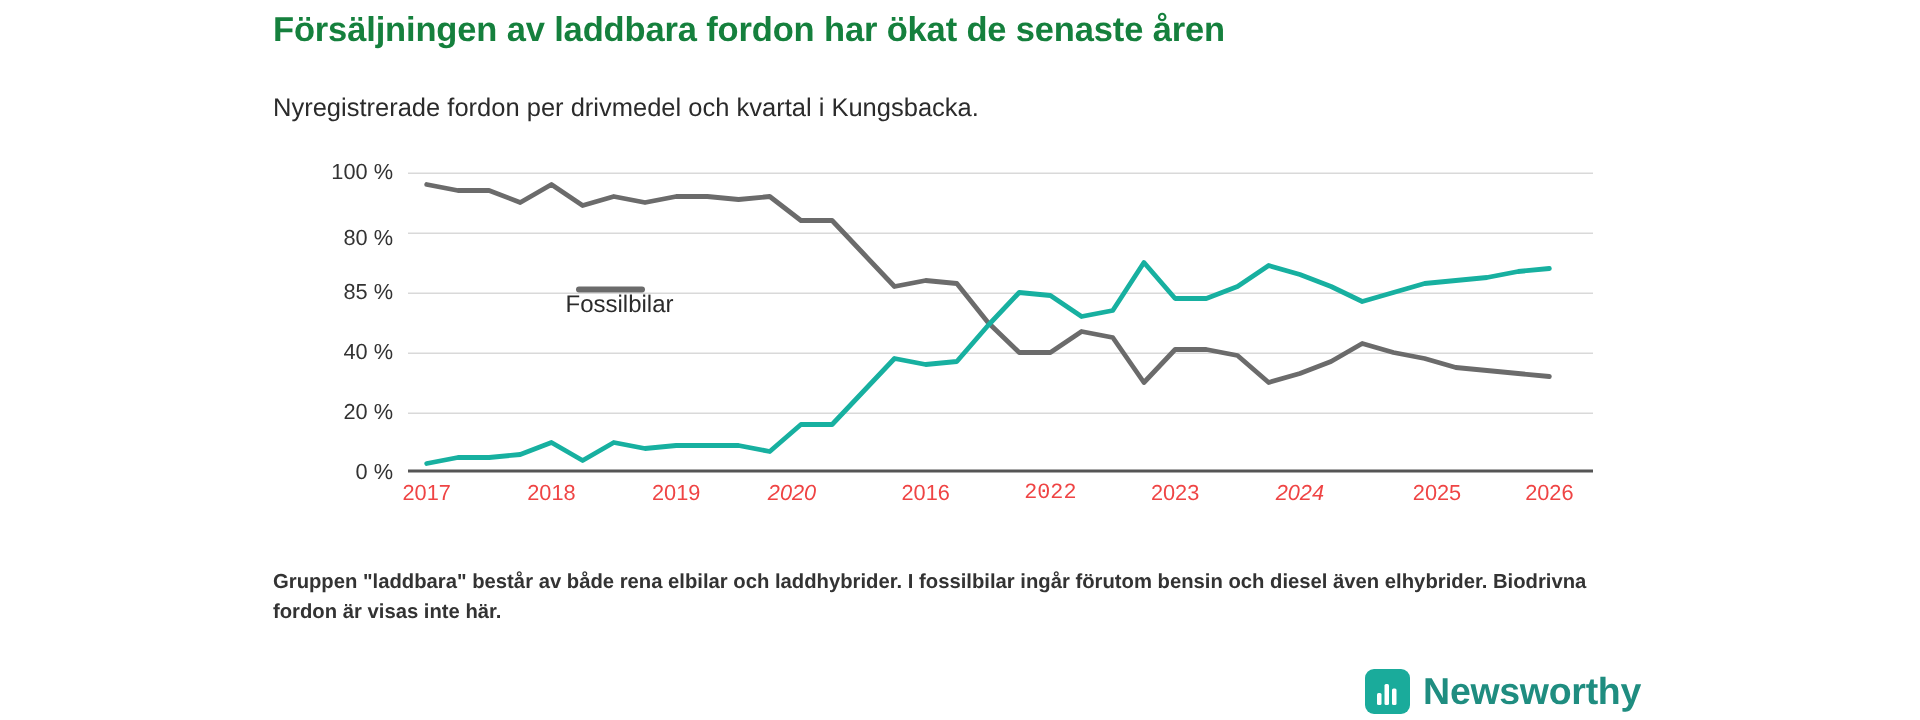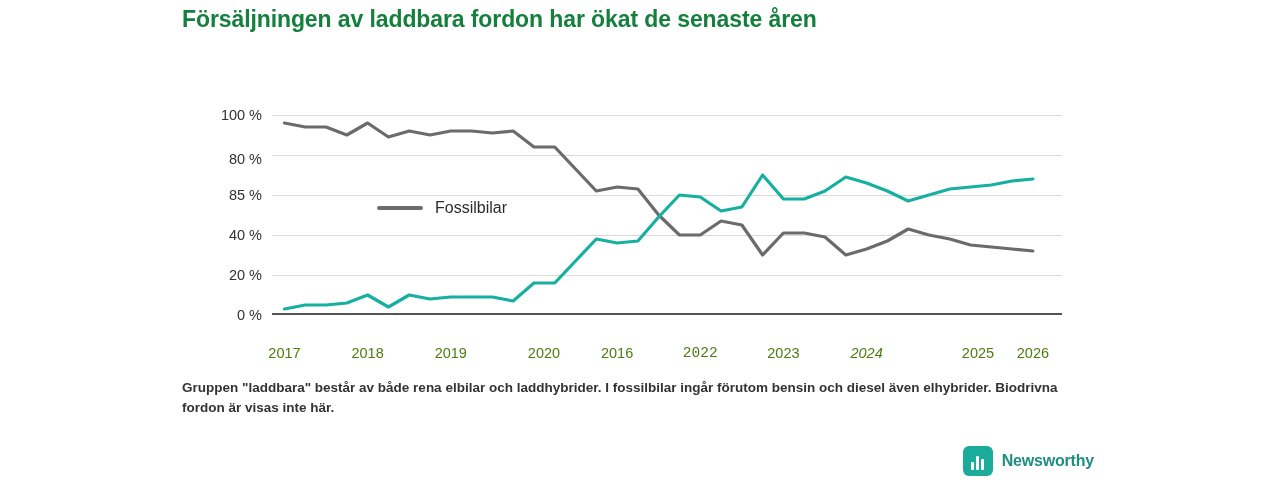--- a/index.html
+++ b/index.html
@@ -72,41 +72,41 @@
     width: 100%;
     height: 2px;
     background: #555555;
     bottom: 0;
   }
   .xtick-label {
     position: absolute;
     top: 206px;
     transform: translateX(-50%);
     font-size: 14.5px;
-    color: #4d7c0f;
+    color: #ef4444;
     white-space: nowrap;
-    margin-top: 24px;
   }
   svg.lines {
     position: absolute;
     left: 0;
     top: 0;
     width: 100%;
     height: 100%;
     overflow: visible;
   }
   .legend {
     position: absolute;
     left: 105px;
     top: 76px;
   }
   .legend-row {
     display: flex;
     align-items: center;
     height: 34px;
+    flex-direction: column;
   }
   .legend-swatch {
     width: 46px;
     height: 4px;
     border-radius: 2px;
     margin-right: 12px;
   }
   .legend-label {
     font-size: 16px;
     color: #2b2b2b;
@@ -144,58 +144,59 @@
     display: block;
     width: 3px;
     background: #ffffff;
     margin: 0 1px;
     border-radius: 1px;
   }
   .brand-mark i:nth-child(1) { height: 8px; }
   .brand-mark i:nth-child(2) { height: 14px; }
   .brand-mark i:nth-child(3) { height: 11px; }
   .brand-name {
-    font-size: 16px;
+    font-size: 25px;
     font-weight: bold;
     color: #1f8d80;
     letter-spacing: -0.2px;
   }
 </style>
 </head>
 <body>
 
 <div class="page">
 
   <div class="title">Försäljningen av laddbara fordon har ökat de senaste åren</div>
+  <div class="subtitle">Nyregistrerade fordon per drivmedel och kvartal i Kungsbacka.</div>
 
   <div class="chart-area">
     <div class="plot">
       <div id="yaxis">
           <div class="ytick" style="top: 200px;">0 %</div>
           <div class="gridline" style="top: 160px;"></div>
           <div class="ytick" style="top: 160px;">20 %</div>
           <div class="gridline" style="top: 120px;"></div>
           <div class="ytick" style="top: 120px;">40 %</div>
           <div class="gridline" style="top: 80px;"></div>
           <div class="ytick" style="top: 80px;">85 %</div>
           <div class="gridline" style="top: 40px;"></div>
           <div class="ytick" style="top: 44px;">80 %</div>
           <div class="gridline" style="top: 0px;"></div>
           <div class="ytick" style="top: 0px;">100 %</div>
         </div>
       <div id="xaxis">
           <div class="xtick-label" style="left: 12.4737px;">2017</div>
           <div class="xtick-label" style="left: 95.6316px;">2018</div>
           <div class="xtick-label" style="left: 178.789px;">2019</div>
-          <div class="xtick-label" style="left: 272px;">2020</div>
+          <div class="xtick-label" style="left: 256px; font-style: italic;">2020</div>
           <div class="xtick-label" style="left: 345.105px;">2016</div>
           <div class="xtick-label" style="left: 428.263px; font-family: Liberation Mono, monospace;">2022</div>
           <div class="xtick-label" style="left: 511.421px;">2023</div>
           <div class="xtick-label" style="left: 594.579px; font-style: italic;">2024</div>
-          <div class="xtick-label" style="left: 706px;">2025</div>
+          <div class="xtick-label" style="left: 686px;">2025</div>
           <div class="xtick-label" style="left: 760.895px;">2026</div>
         </div>
       <div class="axis-line"></div>
       <svg class="lines" id="lines" viewBox="0 0 790 200" preserveAspectRatio="none">
           <polyline points="12.47,8.00 33.26,12.00 54.05,12.00 74.84,20.00 95.63,8.00 116.42,22.00 137.21,16.00 158.00,20.00 178.79,16.00 199.58,16.00 220.37,18.00 241.16,16.00 261.95,32.00 282.74,32.00 303.53,54.00 324.32,76.00 345.11,72.00 365.89,74.00 386.68,100.00 407.47,120.00 428.26,120.00 449.05,106.00 469.84,110.00 490.63,140.00 511.42,118.00 532.21,118.00 553.00,122.00 573.79,140.00 594.58,134.00 615.37,126.00 636.16,114.00 656.95,120.00 677.74,124.00 698.53,130.00 719.32,132.00 740.11,134.00 760.89,136.00" fill="none" stroke="#6b6b6b" stroke-width="3.2" stroke-linejoin="round" stroke-linecap="round"></polyline>
           <polyline points="12.47,194.00 33.26,190.00 54.05,190.00 74.84,188.00 95.63,180.00 116.42,192.00 137.21,180.00 158.00,184.00 178.79,182.00 199.58,182.00 220.37,182.00 241.16,186.00 261.95,168.00 282.74,168.00 303.53,146.00 324.32,124.00 345.11,128.00 365.89,126.00 386.68,102.00 407.47,80.00 428.26,82.00 449.05,96.00 469.84,92.00 490.63,60.00 511.42,84.00 532.21,84.00 553.00,76.00 573.79,62.00 594.58,68.00 615.37,76.00 636.16,86.00 656.95,80.00 677.74,74.00 698.53,72.00 719.32,70.00 740.11,66.00 760.89,64.00" fill="none" stroke="#17b0a0" stroke-width="3.2" stroke-linejoin="round" stroke-linecap="round"></polyline>
         </svg>
 
       <div class="legend">
         <div class="legend-row">

